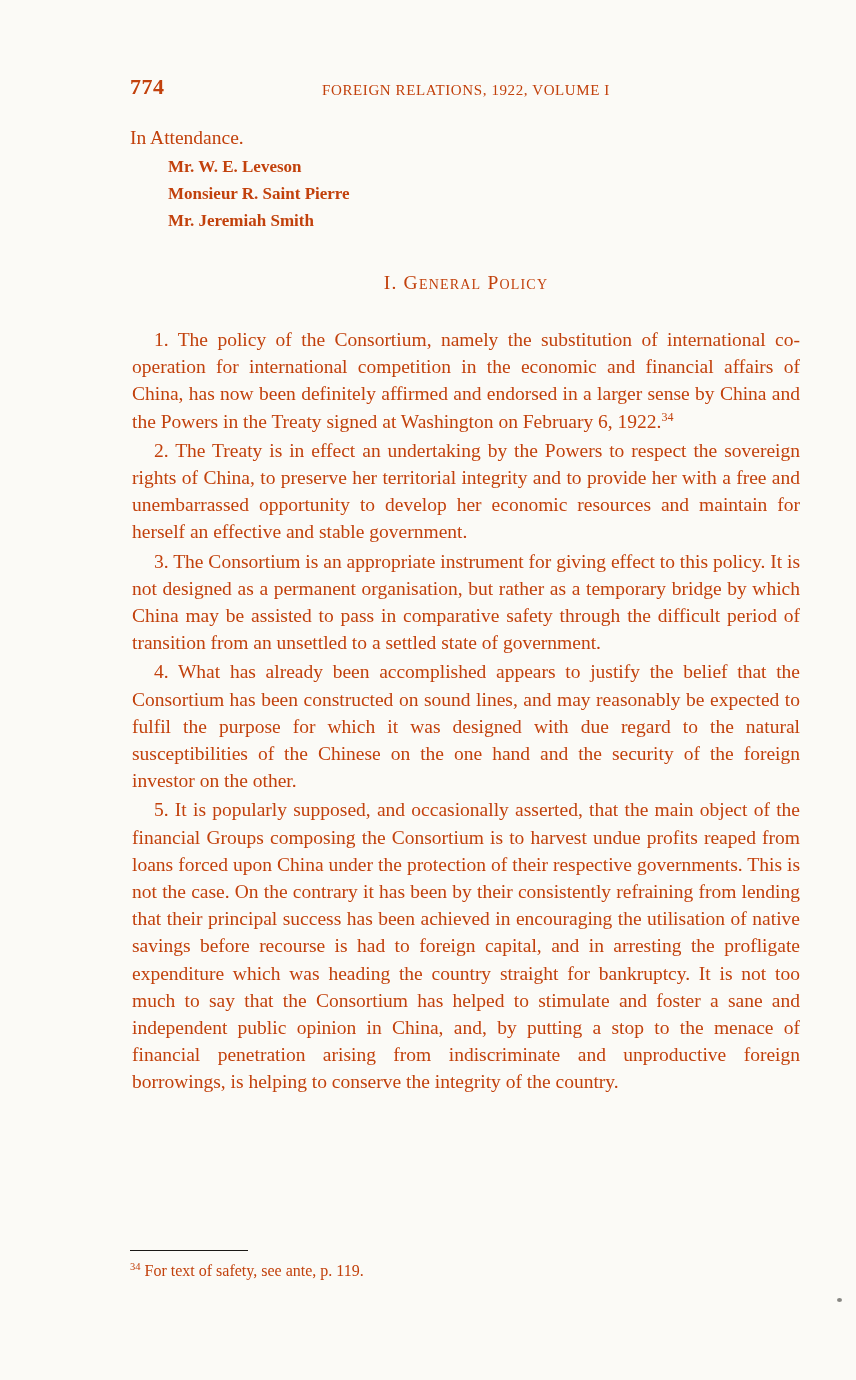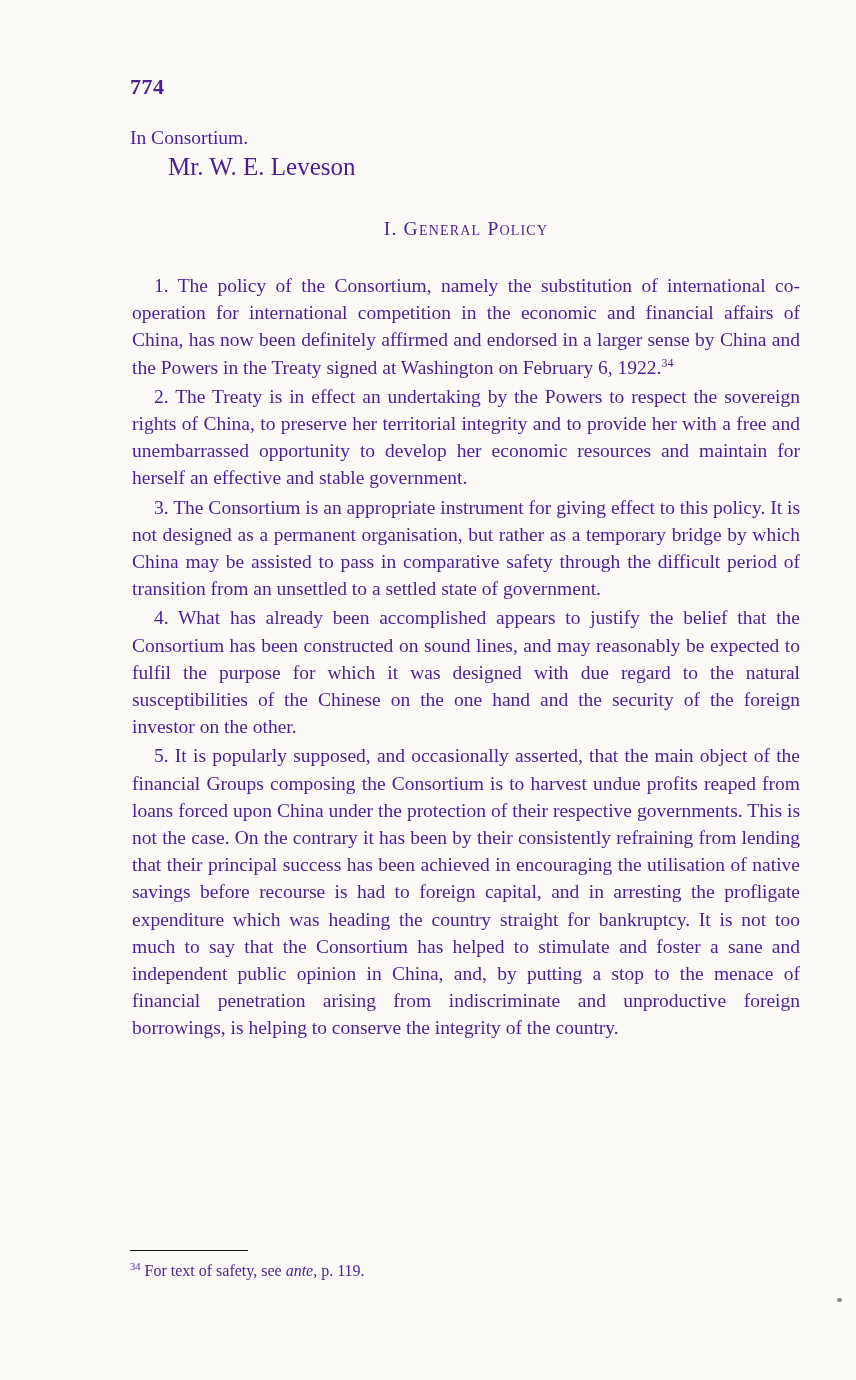--- a/index.html
+++ b/index.html
@@ -6,21 +6,21 @@
     margin: 0;
     padding: 0;
     background: #d8d6d0;
   }
   .page {
     position: relative;
     width: 856px;
     height: 1380px;
     margin: 0 auto;
     background: #fbfaf6;
-    color: #4c1d95;
+    color: #c2410c;
     font-family: "Liberation Serif", "DejaVu Serif", serif;
     box-sizing: border-box;
     overflow: hidden;
   }
   .content {
     position: absolute;
     left: 130px;
     top: 76px;
     width: 672px;
   }
@@ -47,22 +47,23 @@
   }
   .attendance-label {
     font-size: 19.5px;
     line-height: 27px;
     margin-bottom: 2px;
   }
   .attendee-list {
     padding-left: 38px;
   }
   .attendee-name {
-    font-size: 25px;
+    font-size: 17px;
     line-height: 27px;
+    font-weight: bold;
   }
   .section-heading {
     text-align: center;
     font-size: 19.5px;
     font-variant: small-caps;
     letter-spacing: 1.2px;
     margin-top: 38px;
     margin-bottom: 32px;
     font-weight: normal;
   }
@@ -93,21 +94,20 @@
   .footnote {
     font-size: 16px;
     line-height: 20px;
   }
   .footnote .footnote-marker {
     font-size: 10.5px;
     vertical-align: super;
     margin-right: 4px;
   }
   .footnote .italic {
-    font-style: italic;
     margin-top: 40px;
   }
   .scan-speck {
     position: absolute;
     right: 14px;
     top: 1298px;
     width: 5px;
     height: 4px;
     background: #6b6a66;
     border-radius: 50%;
@@ -115,26 +115,29 @@
   }
 </style>
 </head>
 <body>
 
 <div class="page">
   <div class="content">
 
     <div class="running-head-row">
       <div class="page-number">774</div>
+      <div class="running-head">FOREIGN RELATIONS, 1922, VOLUME I</div>
     </div>
 
-    <div class="attendance-label">In Consortium.</div>
+    <div class="attendance-label">In Attendance.</div>
 
     <div class="attendee-list">
       <div class="attendee-name">Mr. W. E. Leveson</div>
+      <div class="attendee-name">Monsieur R. Saint Pierre</div>
+      <div class="attendee-name">Mr. Jeremiah Smith</div>
     </div>
 
     <h2 class="section-heading">I. General Policy</h2>
 
     <div class="body-text">
       <p><span>1. The policy of the Consortium, namely the substitution of international co-operation for international competition in the economic and financial affairs of China, has now been definitely affirmed and endorsed in a larger sense by China and the Powers in the Treaty signed at Washington on February 6, 1922.</span><sup class="footnote-ref">34</sup></p>
       <p><span>2. The Treaty is in effect an undertaking by the Powers to respect the sovereign rights of China, to preserve her territorial integrity and to provide her with a free and unembarrassed opportunity to develop her economic resources and maintain for herself an effective and stable government.</span></p>
       <p><span>3. The Consortium is an appropriate instrument for giving effect to this policy. It is not designed as a permanent organisation, but rather as a temporary bridge by which China may be assisted to pass in comparative safety through the difficult period of transition from an unsettled to a settled state of government.</span></p>
       <p><span>4. What has already been accomplished appears to justify the belief that the Consortium has been constructed on sound lines, and may reasonably be expected to fulfil the purpose for which it was designed with due regard to the natural susceptibilities of the Chinese on the one hand and the security of the foreign investor on the other.</span></p>
       <p><span>5. It is popularly supposed, and occasionally asserted, that the main object of the financial Groups composing the Consortium is to harvest undue profits reaped from loans forced upon China under the protection of their respective governments. This is not the case. On the contrary it has been by their consistently refraining from lending that their principal success has been achieved in encouraging the utilisation of native savings before recourse is had to foreign capital, and in arresting the profligate expenditure which was heading the country straight for bankruptcy. It is not too much to say that the Consortium has helped to stimulate and foster a sane and independent public opinion in China, and, by putting a stop to the menace of financial penetration arising from indiscriminate and unproductive foreign borrowings, is helping to conserve the integrity of the country.</span></p>

